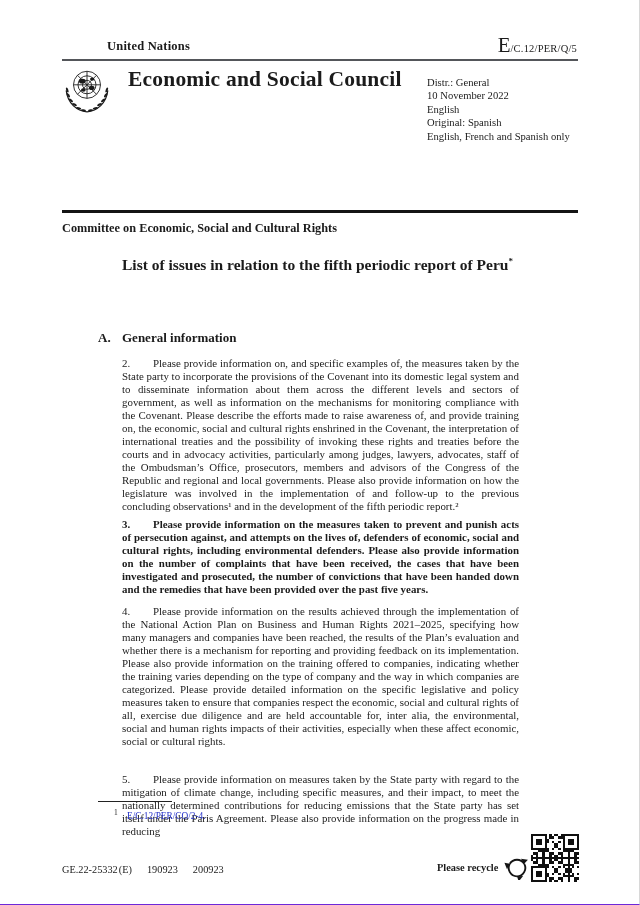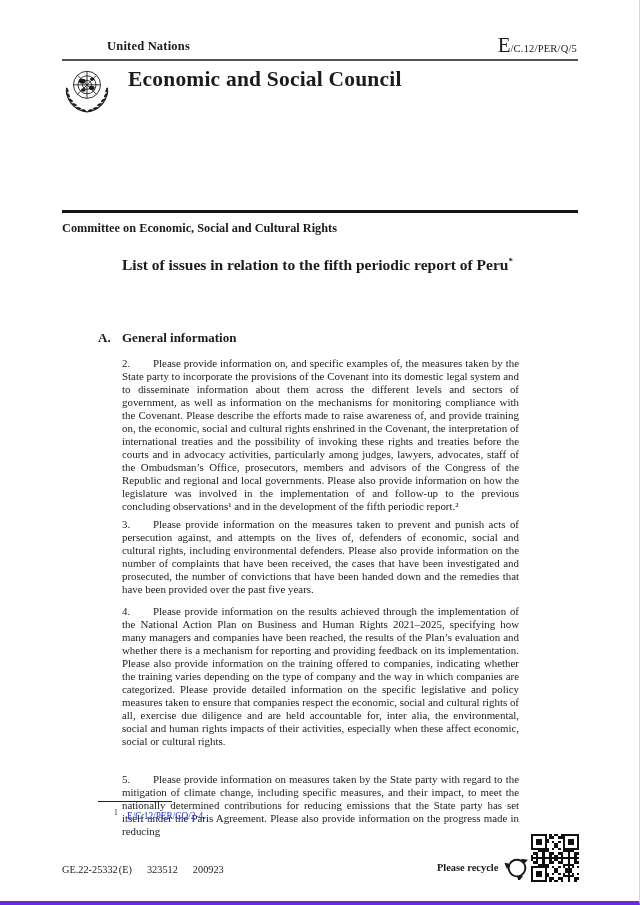--- a/index.html
+++ b/index.html
@@ -1,39 +1,39 @@
 <!DOCTYPE html>
 <html><head>
 <meta charset="utf-8">
 <style>
   html,body{margin:0;padding:0;background:#fff;}
   .page{
     position:relative;width:640px;height:905px;background:#ffffff;
     font-family:"Liberation Serif","DejaVu Serif",serif;color:#1b1b1b;
-    overflow:hidden;border-right:1px solid #d8d8d8;border-bottom:4px solid #6d28d9;
+    overflow:hidden;border-right:1px solid #d8d8d8;border-bottom:1px solid #6d28d9;
     box-sizing:border-box;
   }
   .abs{position:absolute;}
   
   .un-name{left:107px;top:39px;font-size:12.5px;font-weight:bold;letter-spacing:.2px;}
   .doc-symbol{top:33px;right:62px;white-space:nowrap;margin-left:8px;}
   .doc-symbol .big{font-size:21px;}
   .doc-symbol .small{font-size:10.5px;letter-spacing:.2px;}
   .rule-thin{left:62px;top:59px;width:516px;height:2px;background:#54565a;}
   .emblem{left:61px;top:66px;}
   .council{left:128px;top:67px;font-size:21.5px;font-weight:bold;letter-spacing:.2px;}
   .info-block{left:427px;top:76px;font-size:10.6px;line-height:13.4px;}
   .rule-thick{left:62px;top:210px;width:516px;height:3px;background:#141414;}
   .committee{left:62px;top:221px;font-size:12.3px;font-weight:bold;}
   
   .doc-title{left:122px;top:252px;width:420px;font-size:15.5px;font-weight:bold;line-height:19px;}
   .doc-title sup{font-size:9px;}
   .para{left:122px;width:397px;text-align:justify;font-size:10.9px;line-height:13px;}
   .pnum{display:inline-block;width:31px;}
-  .p1{top:287px;}  .p2{top:357px;}  .p3{top:518px;}  .p4{top:605px;}  .p5{top:737px;margin-top:36px;}
+  .p1{top:287px;}  .p2{top:357px;}  .p3{top:518px;font-weight:bold;}  .p4{top:605px;}  .p5{top:737px;margin-top:36px;}
   .sec-heading{left:98px;top:330px;font-size:13px;font-weight:bold;}
   .sec-heading .letter{display:inline-block;width:24px;}
   
   .fn-rule{left:98px;top:801px;width:74px;height:1px;background:#222;}
   .footnotes{left:98px;top:807px;width:430px;font-size:9.3px;line-height:12px;}
   .fnline{white-space:nowrap;}
   .fnmark{display:inline-block;width:13px;margin-left:16px;font-size:7.5px;vertical-align:4px;text-align:left;}
   .fnlink{color:#2330c8;}
   
   .footer-left{left:62px;top:864px;font-size:10.3px;white-space:nowrap;}
@@ -85,20 +85,27 @@
         <ellipse cx="81" cy="66" rx="5" ry="2.1" transform="rotate(-40 81 66)"></ellipse>
         <ellipse cx="74" cy="74" rx="5" ry="2.1" transform="rotate(-28 74 74)"></ellipse>
         <ellipse cx="66" cy="81" rx="5" ry="2.1" transform="rotate(-15 66 81)"></ellipse>
         <ellipse cx="57" cy="85" rx="5" ry="2.1" transform="rotate(-5 57 85)"></ellipse>
       </g>
     </svg>
   </div>
 
   <div class="abs council">Economic and Social Council</div>
 
+  <div class="abs info-block">
+    <div>Distr.: General</div>
+    <div>10 November 2022</div>
+    <div>English</div>
+    <div>Original: Spanish</div>
+    <div>English, French and Spanish only</div>
+  </div>
 
   <div class="abs rule-thick"></div>
   <div class="abs committee">Committee on Economic, Social and Cultural Rights</div>
 
   <div class="abs doc-title"><span>List of issues in relation to the fifth periodic report of Peru</span><sup>*</sup></div>
 
 
   <div class="abs sec-heading"><span class="letter">A.</span><span>General information</span></div>
 
   <div class="abs para p2"><span class="pnum">2.</span><span>Please provide information on, and specific examples of, the measures taken by the State party to incorporate the provisions of the Covenant into its domestic legal system and to disseminate information about them across the different levels and sectors of government, as well as information on the mechanisms for monitoring compliance with the Covenant. Please describe the efforts made to raise awareness of, and provide training on, the economic, social and cultural rights enshrined in the Covenant, the interpretation of international treaties and the possibility of invoking these rights and treaties before the courts and in advocacy activities, particularly among judges, lawyers, advocates, staff of the Ombudsman’s Office, prosecutors, members and advisors of the Congress of the Republic and regional and local governments. Please also provide information on how the legislature was involved in the implementation of and follow-up to the previous concluding observations¹ and in the development of the fifth periodic report.²</span></div>
@@ -108,21 +115,21 @@
   <div class="abs para p4"><span class="pnum">4.</span><span>Please provide information on the results achieved through the implementation of the National Action Plan on Business and Human Rights 2021–2025, specifying how many managers and companies have been reached, the results of the Plan’s evaluation and whether there is a mechanism for reporting and providing feedback on its implementation. Please also provide information on the training offered to companies, indicating whether the training varies depending on the type of company and the way in which companies are categorized. Please provide detailed information on the specific legislative and policy measures taken to ensure that companies respect the economic, social and cultural rights of all, exercise due diligence and are held accountable for, inter alia, the environmental, social and human rights impacts of their activities, especially when these affect economic, social or cultural rights.</span></div>
 
   <div class="abs para p5"><span class="pnum">5.</span><span>Please provide information on measures taken by the State party with regard to the mitigation of climate change, including specific measures, and their impact, to meet the nationally determined contributions for reducing emissions that the State party has set itself under the Paris Agreement. Please also provide information on the progress made in reducing</span></div>
 
   <div class="abs fn-rule"></div>
   <div class="abs footnotes">
     <div class="fnline"><sup class="fnmark">1</sup><span class="fnlink">E/C.12/PER/CO/2-4.</span></div>
   </div>
 
   <div class="abs footer-left">
-    <span class="sp1">GE.22-25332</span><span class="sp2">(E)</span><span class="sp2">323512</span><span>200923</span>
+    <span class="sp1">GE.22-25332</span><span class="sp2">(E)</span><span class="sp2">190923</span><span>200923</span>
   </div>
 
   <div class="abs recycle-label">Please recycle</div>
 
   <div class="abs recycle-icon">
     <svg width="26" height="26" viewBox="0 0 26 26">
       <defs>
         <g id="arm">
           <path d="M -7.2 -4.2 A 8.4 8.4 0 0 1 7.2 -4.2" fill="none" stroke="#141414" stroke-width="1.9"></path>
           <polygon points="7.2,-4.2 3.9,-9.3 10.9,-8.2" fill="#141414"></polygon>

